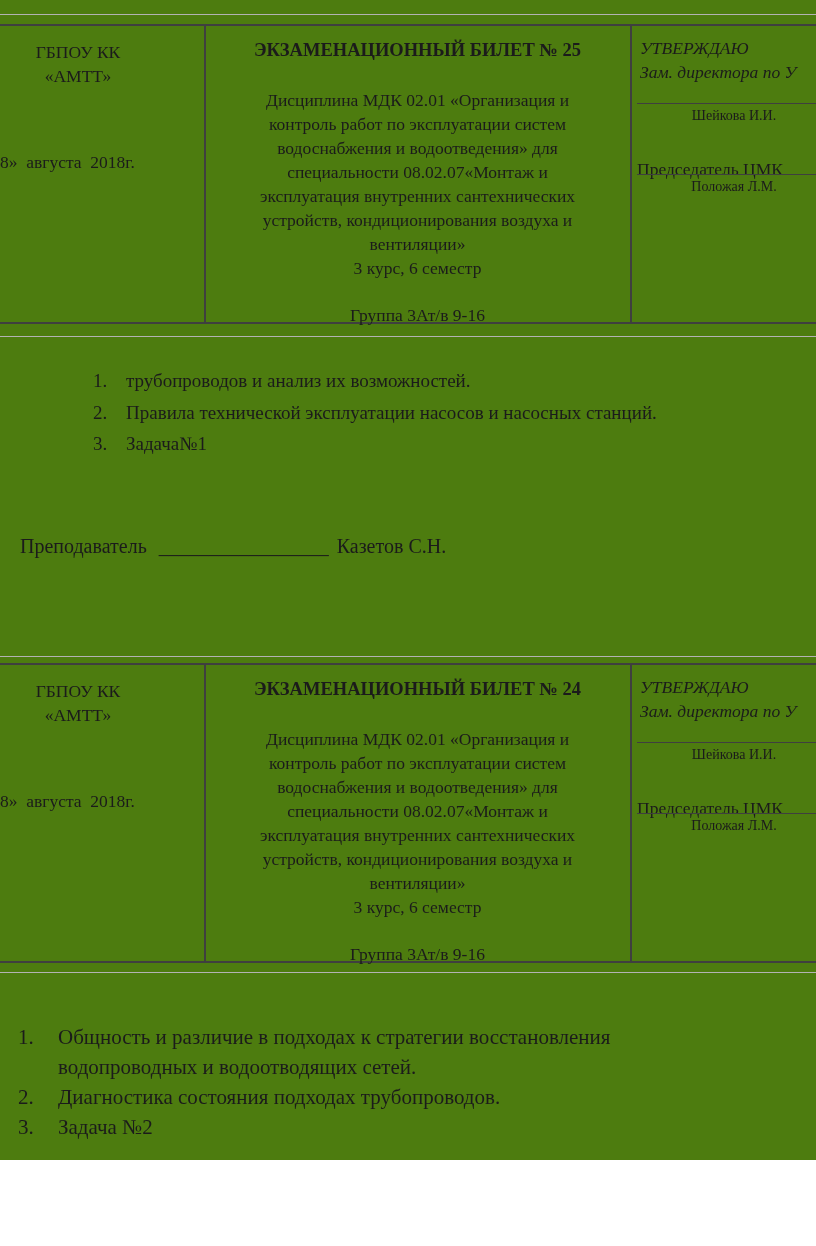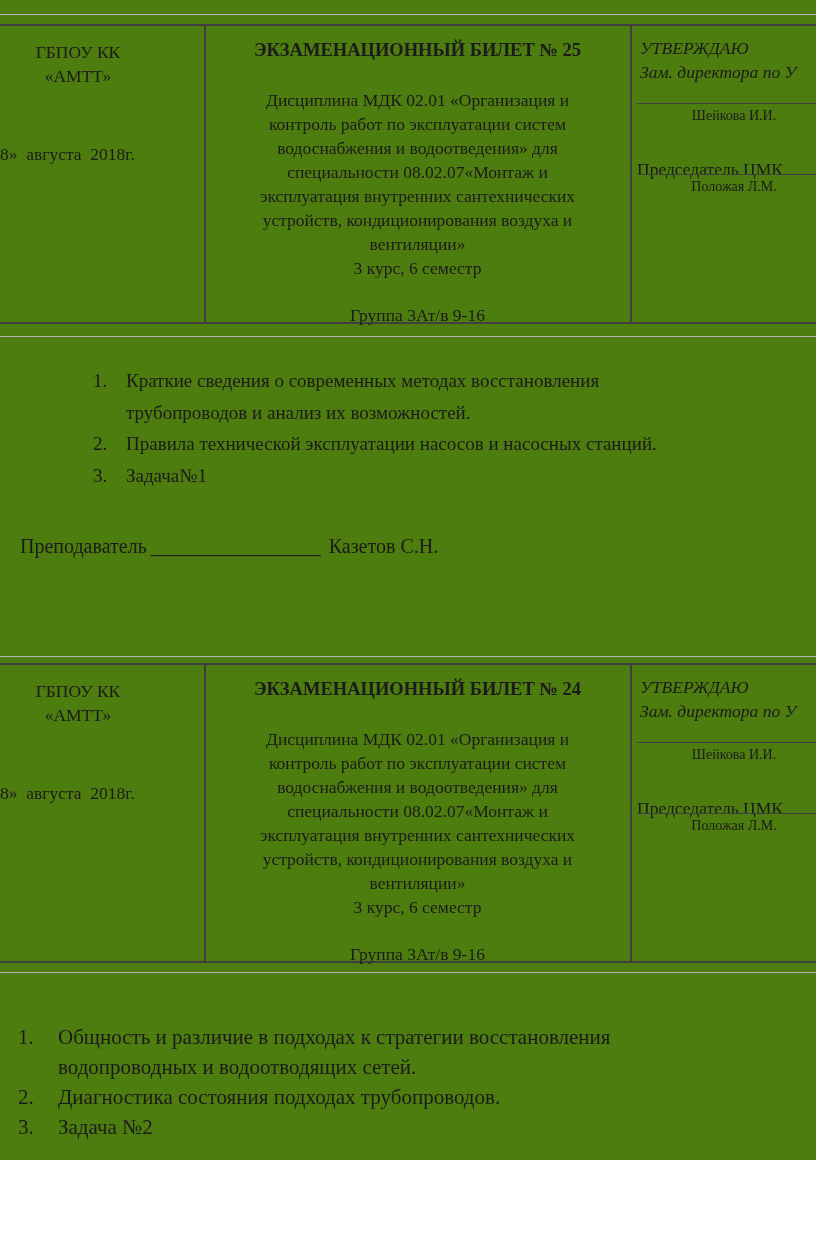--- a/index.html
+++ b/index.html
@@ -10,21 +10,21 @@
     overflow:hidden;
     font-family:"Liberation Serif","DejaVu Serif",serif;
     color:#1b1b1b;
   }
   .hline{position:absolute;left:0;width:816px;height:0;border-top:1px solid #b3b3b3;}
   .ticket{position:absolute;left:0;width:816px;height:300px;
           border-top:2px solid #3f3f3f;border-bottom:2px solid #3f3f3f;box-sizing:border-box;}
   .vline{position:absolute;top:0;bottom:0;width:2px;background:#3f3f3f;}
   .org{position:absolute;left:-50px;top:14px;width:256px;text-align:center;
        font-size:17.5px;line-height:24px;}
-  .date{position:absolute;left:0;top:118px;font-size:17.5px;white-space:pre;}
+  .date{position:absolute;left:0;top:126px;font-size:17.5px;white-space:pre;}
   .mid-title{position:absolute;left:205px;top:14px;width:425px;text-align:center;
              font-weight:bold;font-size:18.5px;white-space:nowrap;}
   .para{position:absolute;left:205px;top:62px;width:425px;text-align:center;
         font-size:17.5px;line-height:24px;}
   .para div{white-space:nowrap;}
   .group{position:absolute;left:205px;top:279px;width:425px;text-align:center;font-size:17.5px;}
   .ap-label{position:absolute;left:640px;top:12px;font-size:17.5px;white-space:nowrap;font-style:italic;}
   .ap-role{position:absolute;left:640px;top:36px;font-size:17.5px;white-space:nowrap;font-style:italic;}
   .sig1{position:absolute;left:637px;top:77px;width:180px;height:0;border-top:1.5px solid #3f3f3f;}
   .ap-name{position:absolute;left:658px;top:82px;width:152px;text-align:center;font-size:14px;white-space:nowrap;}
@@ -34,21 +34,21 @@
   .qlist{position:absolute;}
   .qitem{display:flex;}
   .qtext div{white-space:nowrap;}
   .qlist-a{top:365px;left:93px;font-size:19px;line-height:31.5px;}
   .qlist-a .qn{width:33px;}
   .qlist-b{top:1022px;left:18px;font-size:21px;line-height:30px;}
   .qlist-b .qn{width:40px;}
   .teacher{position:absolute;font-size:20px;white-space:pre;}
   .teacher-1{top:512px;left:0;}
   .teacher-2{top:1194px;left:126px;}
-  .teacher .blank{margin-left:4px;}
+  .teacher .blank{margin-left:12px;}
   .teacher .tname{margin-left:8px;}
 </style>
 </head>
 <body>
 
 <div class="page">
 
   <div class="hline" style="top:14px"></div>
 
   <div class="ticket" style="top:24px">
@@ -82,21 +82,20 @@
     <div class="sig2"></div>
     <div class="ch-name">Положая Л.М.</div>
   </div>
 
   <div class="hline" style="top:336px"></div>
 
   <div class="qlist qlist-a">
     <div class="qitem">
       <div class="qn">1.</div>
       <div class="qtext">
-        <div>Краткие сведения о современных методах восстановления</div>
         <div>трубопроводов и анализ их возможностей.</div>
       </div>
     </div>
     <div class="qitem">
       <div class="qn">2.</div>
       <div class="qtext">
         <div>Правила технической эксплуатации насосов и насосных станций.</div>
       </div>
     </div>
     <div class="qitem">

